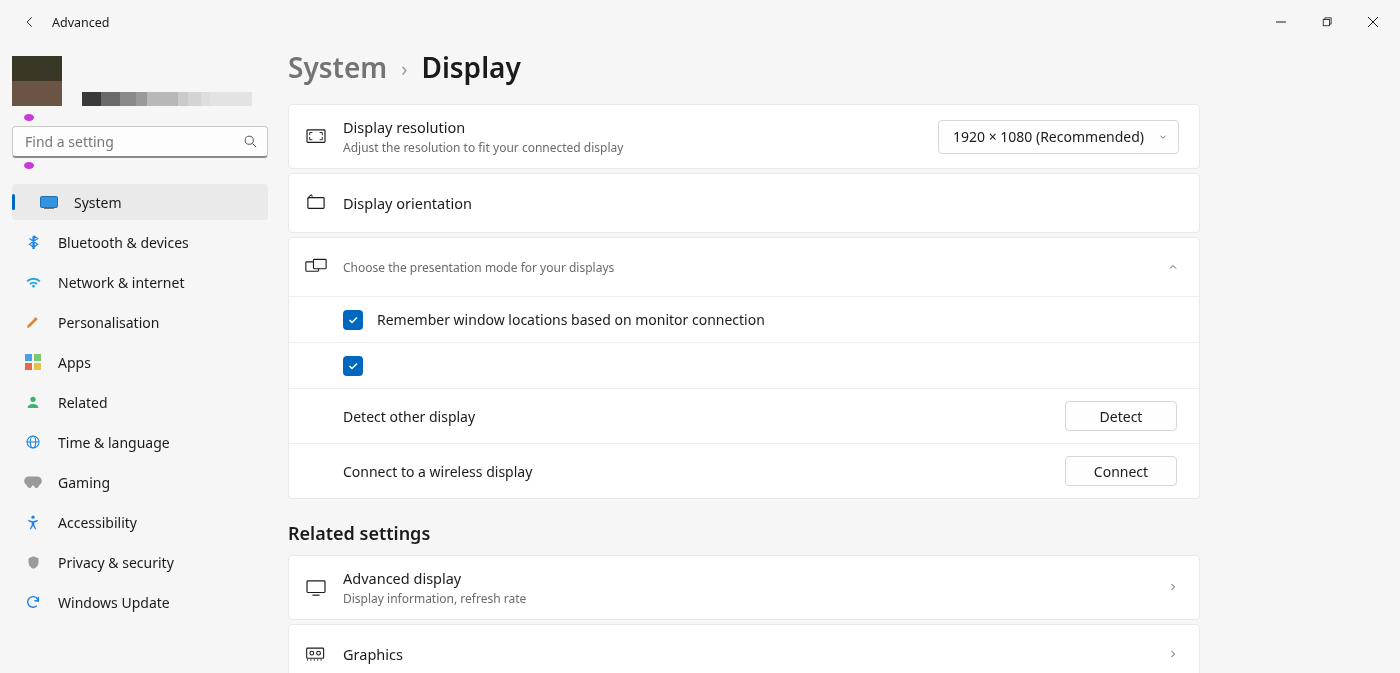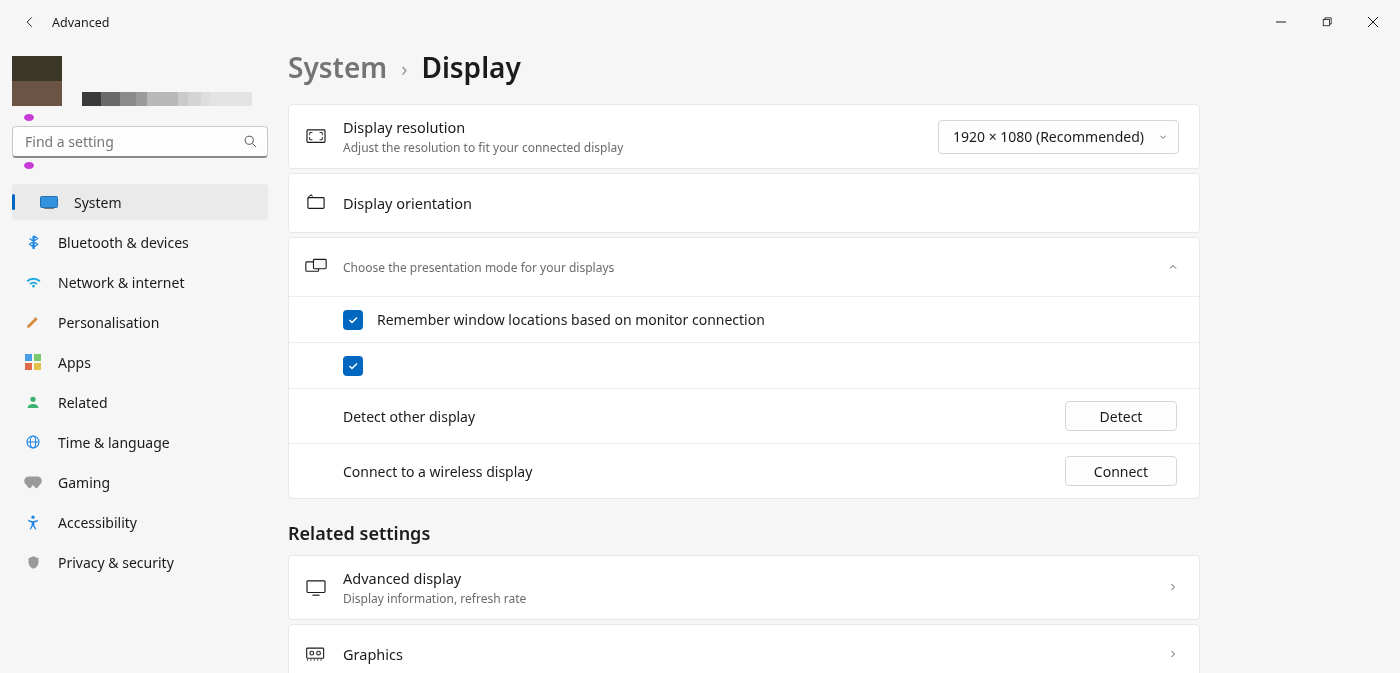--- a/index.html
+++ b/index.html
@@ -219,20 +219,28 @@
         <span class="ni-label">Accessibility</span>
       </div>
       <div class="nav-item">
         <span class="ni-icon">
             <svg width="15" height="17" viewBox="0 0 24 24" fill="#9a9a9a">
               <path d="M12 2l8 3v6c0 5-3 9-8 11-5-2-8-6-8-11V5z"></path>
             </svg>
           </span>
         <span class="ni-label">Privacy &amp; security</span>
       </div>
+      <div class="nav-item">
+        <span class="ni-icon">
+            <svg width="16" height="16" viewBox="0 0 24 24" fill="none" stroke="#1c86e8" stroke-width="2.2">
+              <path d="M20 12a8 8 0 10-2.3 5.6M20 4v6h-6"></path>
+            </svg>
+          </span>
+        <span class="ni-label">Windows Update</span>
+      </div>
     </nav>
   </aside>
 
   <main class="content">
     <div class="crumbs">
       <span class="crumb-root">System</span>
       <span class="crumb-sep">›</span>
       <span class="crumb-leaf">Display</span>
     </div>
 

